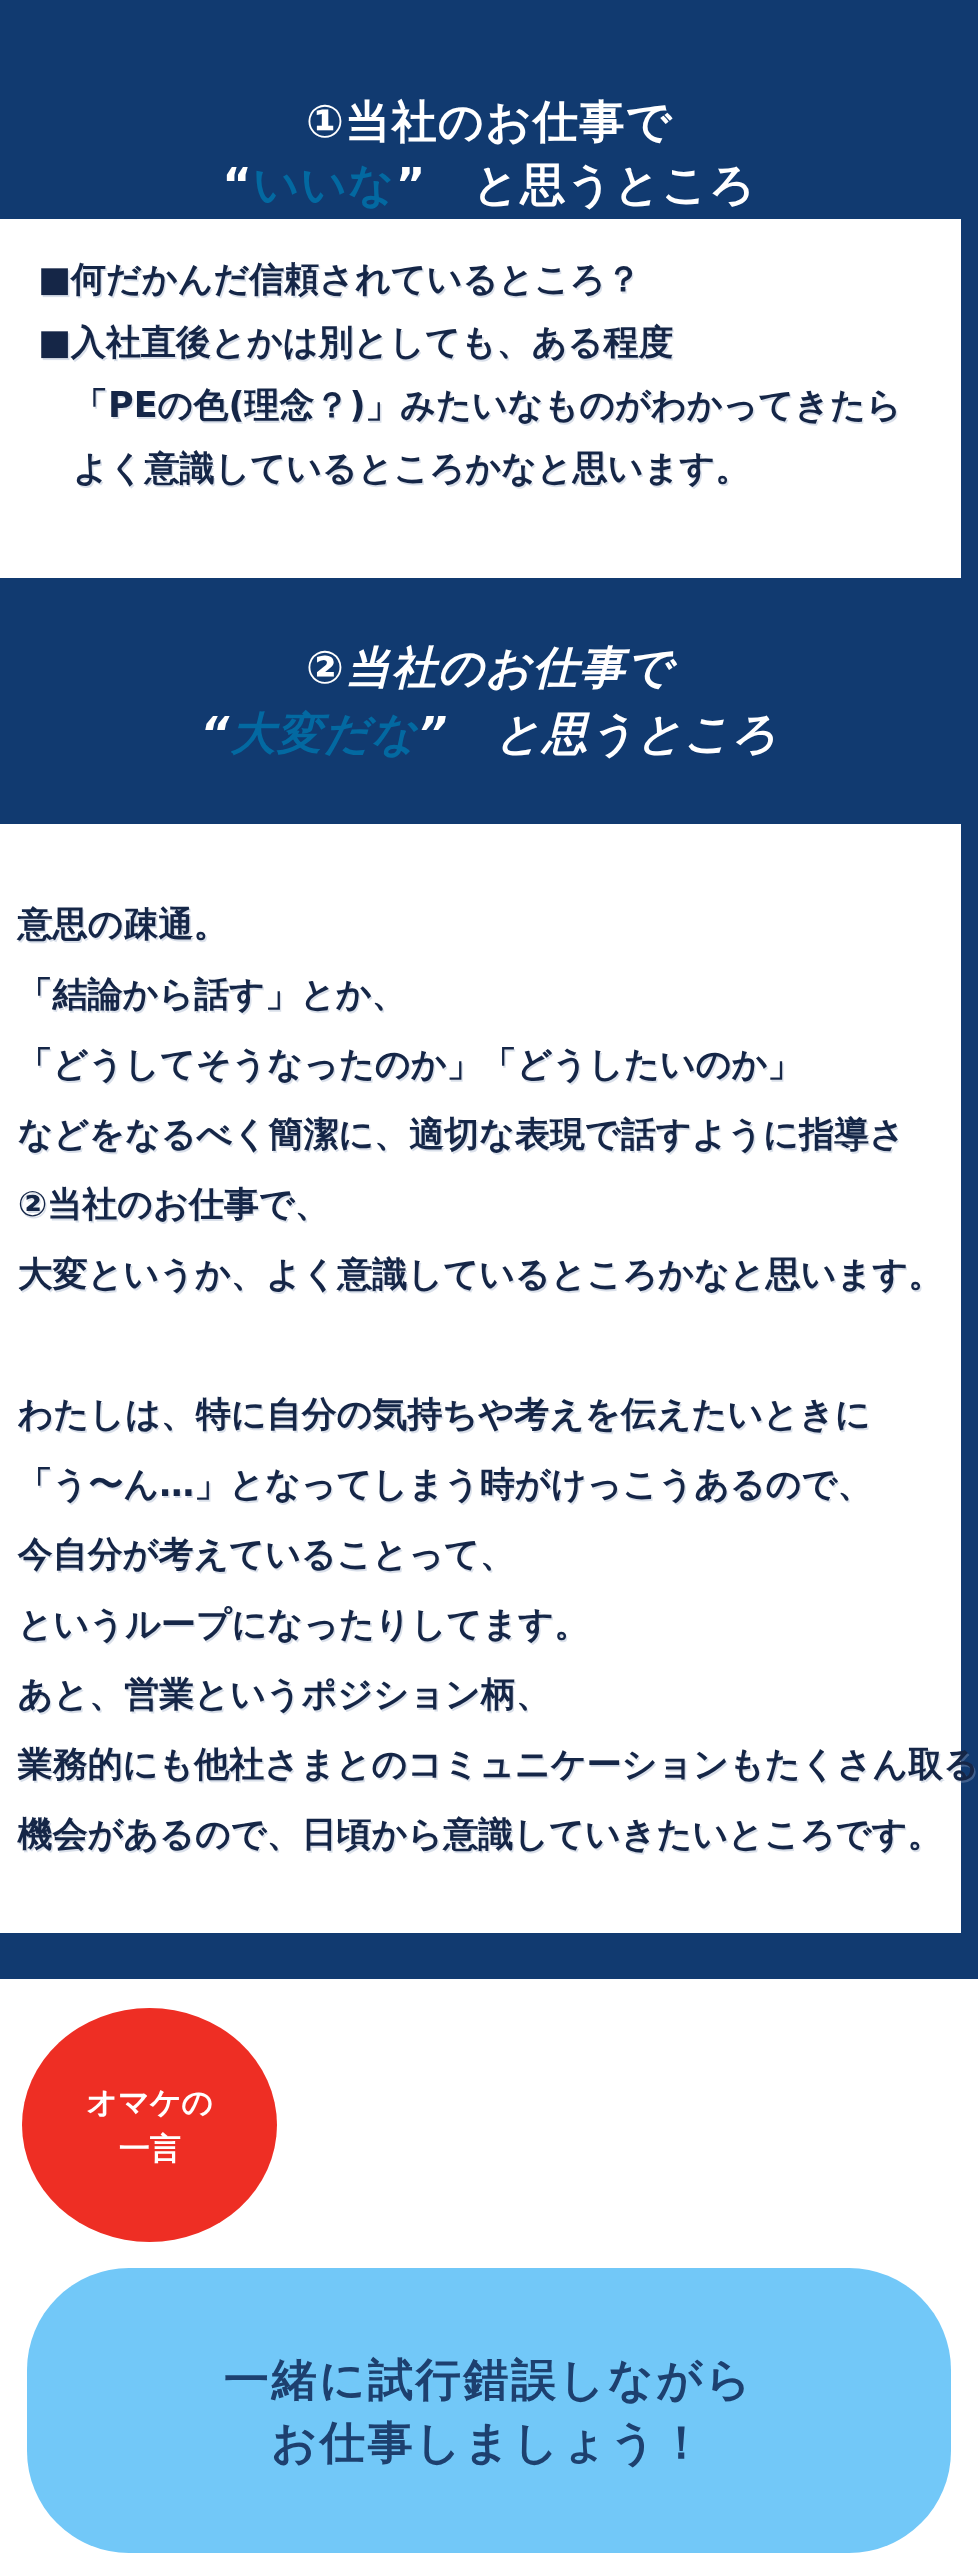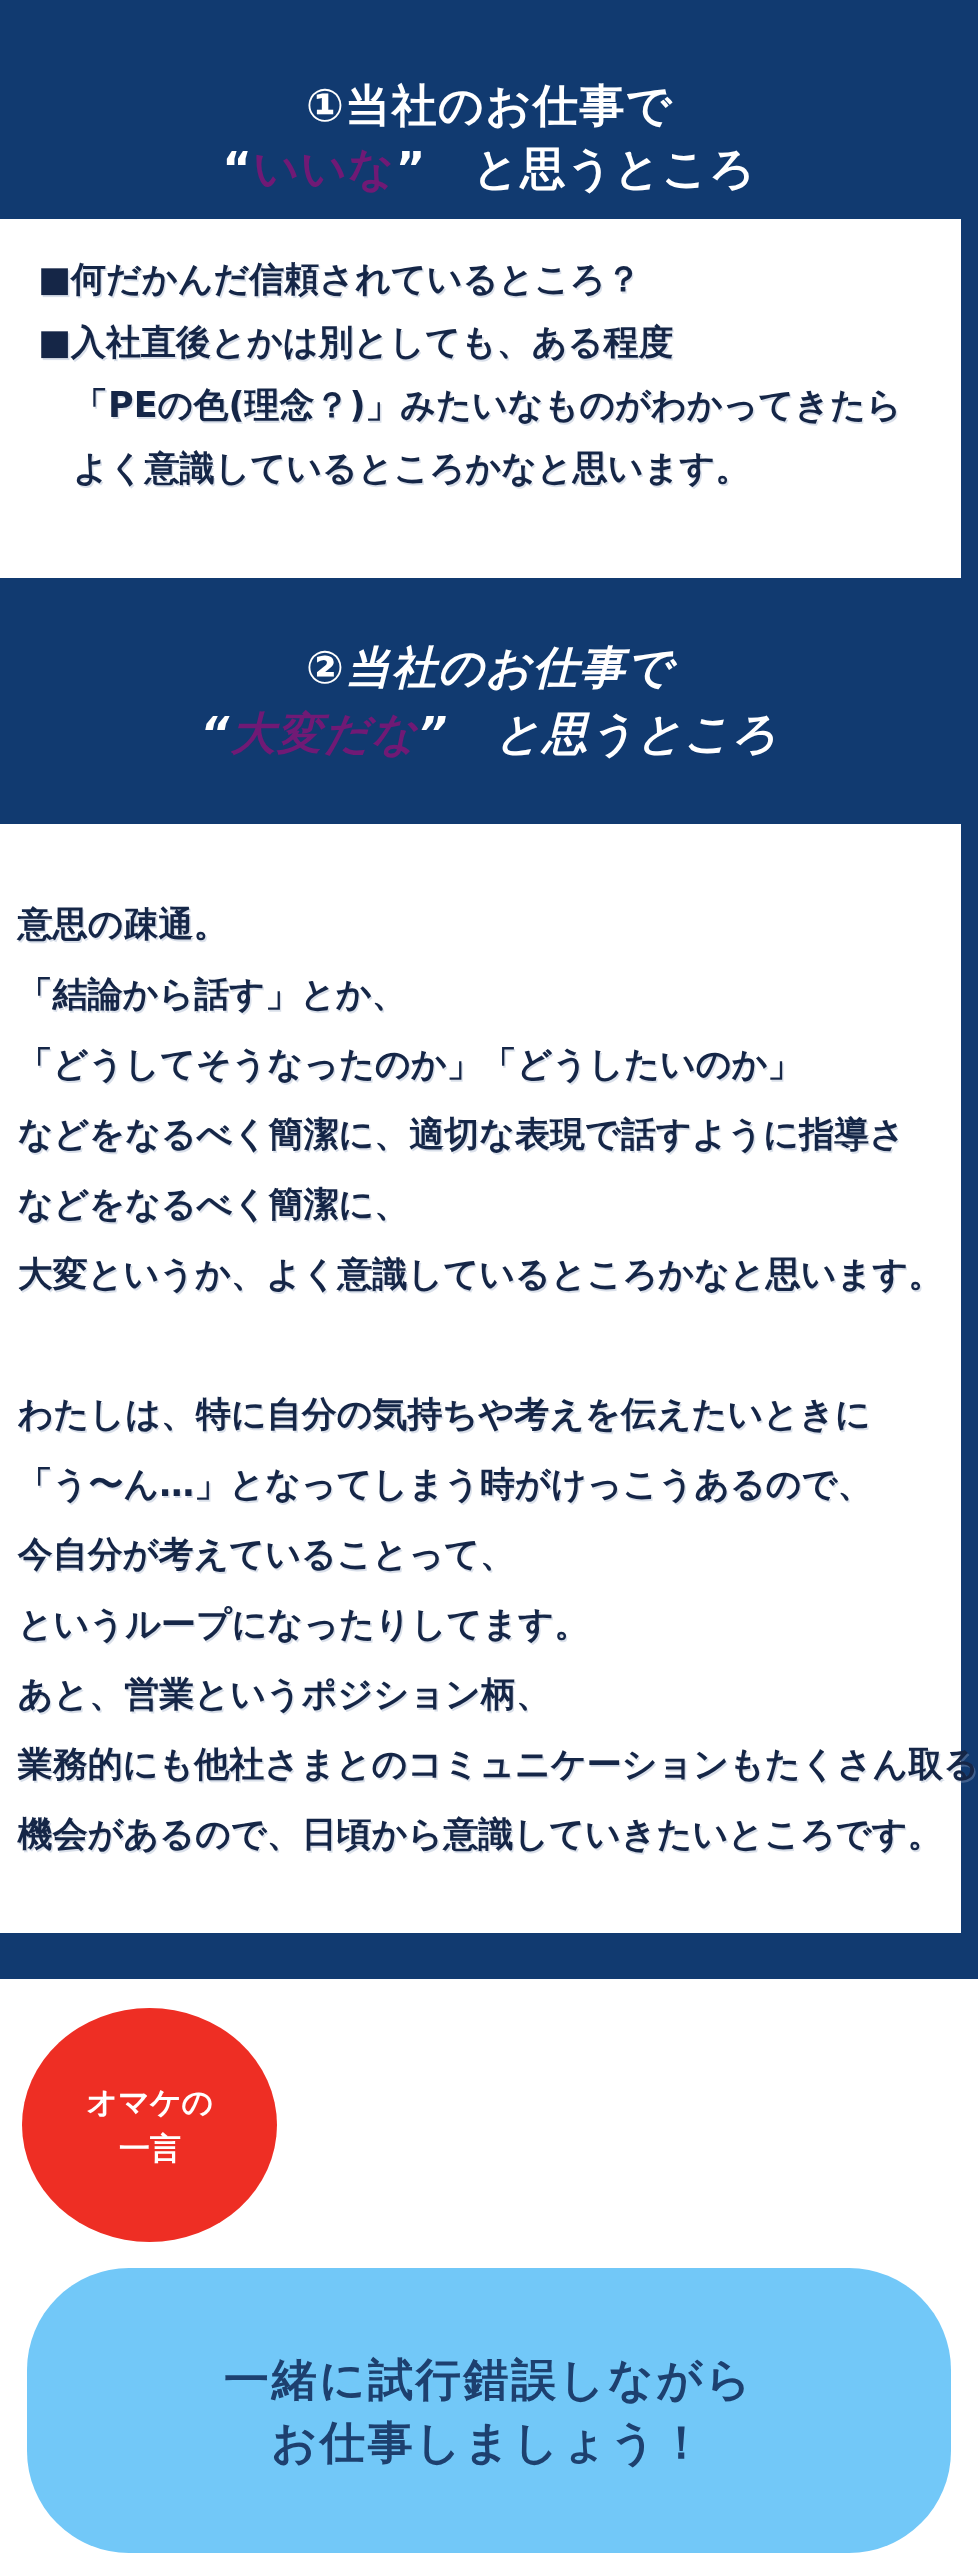--- a/index.html
+++ b/index.html
@@ -17,27 +17,27 @@
     width:979px; height:1979px;
     background:#113a70;
   }
   
   .band{
     position:absolute; left:0; width:979px;
     display:flex; flex-direction:column;
     align-items:center; justify-content:center;
     color:#ffffff; text-align:center;
   }
-  .band-1{top:0; height:274px; gap:17.7px;align-items:center;}
+  .band-1{top:16px; height:274px; gap:17.7px;align-items:center;}
   .band-2{top:578px; height:245px; gap:20.4px;font-style:italic;}
   .band .h-line{
     font-size:45px; font-weight:900; letter-spacing:1.4px;
     white-space:nowrap; line-height:1;
   }
-  .accent{color:#701a75;}
+  .accent{color:#0369a1;}
   
   .card{
     position:absolute; left:0; width:961px;
     background:#ffffff; color:#152647;
     font-weight:700;
   }
   .card-1{top:219px; height:359px; padding:28.5px 0 0 38px; box-sizing:border-box;}
   .card-1 .line{font-size:35px; line-height:63px; min-height:63px; white-space:nowrap;}
   .card-2{top:824px; height:1109px; padding:65px 0 0 17.7px; box-sizing:border-box;}
   .card-2 .line{font-size:35px; line-height:70px; min-height:70px; white-space:nowrap;}
@@ -90,21 +90,21 @@
   <div class="band band-2">
     <div class="h-line">②当社のお仕事で</div>
     <div class="h-line"><span>“</span><span class="accent">大変だな</span><span>”</span><span>　と思うところ</span></div>
   </div>
 
   <div class="card card-2">
     <div class="line">意思の疎通。</div>
     <div class="line">「結論から話す」とか、</div>
     <div class="line">「どうしてそうなったのか」「どうしたいのか」</div>
     <div class="line">などをなるべく簡潔に、適切な表現で話すように指導さ</div>
-    <div class="line">などをなるべく簡潔に、</div>
+    <div class="line">②当社のお仕事で、</div>
     <div class="line">大変というか、よく意識しているところかなと思います。</div>
     <div class="line"></div>
     <div class="line">わたしは、特に自分の気持ちや考えを伝えたいときに</div>
     <div class="line">「う〜ん…」となってしまう時がけっこうあるので、</div>
     <div class="line">今自分が考えていることって、</div>
     <div class="line">というループになったりしてます。</div>
     <div class="line">あと、営業というポジション柄、</div>
     <div class="line">業務的にも他社さまとのコミュニケーションもたくさん取る</div>
     <div class="line">機会があるので、日頃から意識していきたいところです。</div>
   </div>

